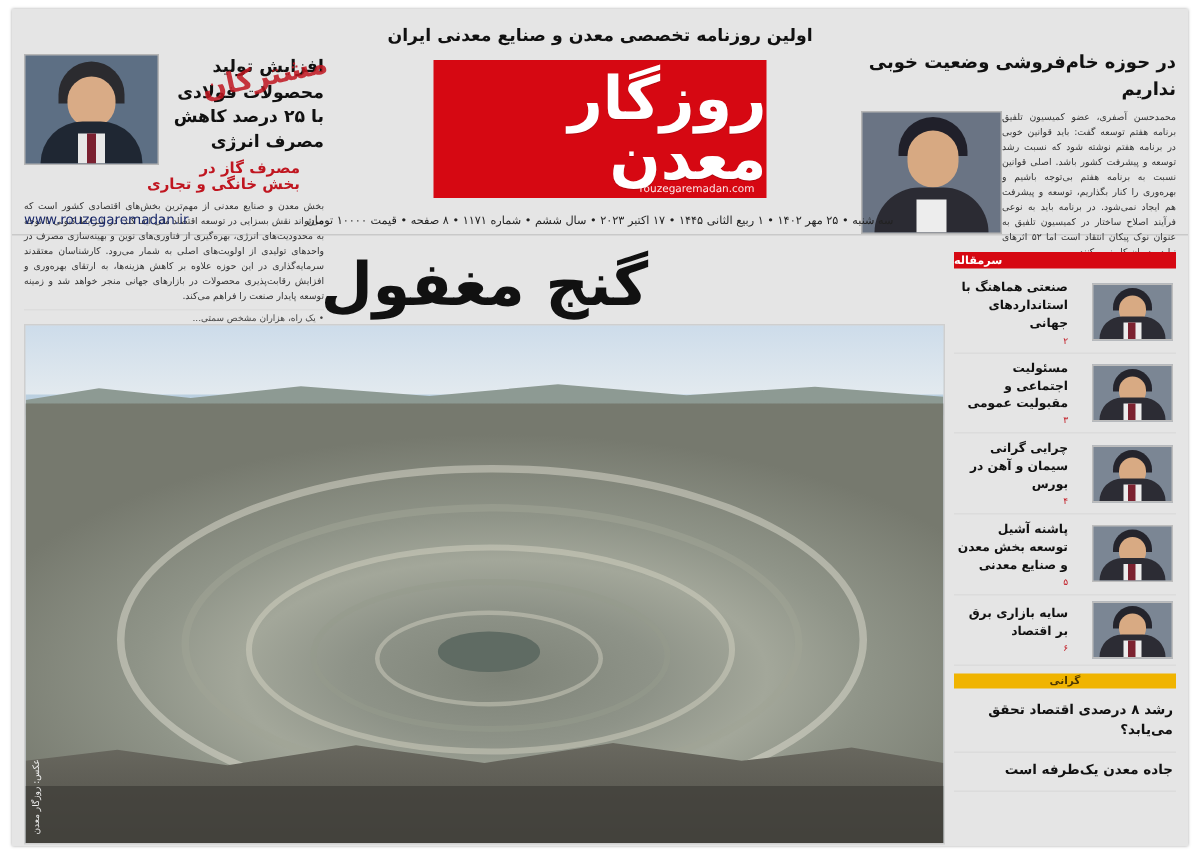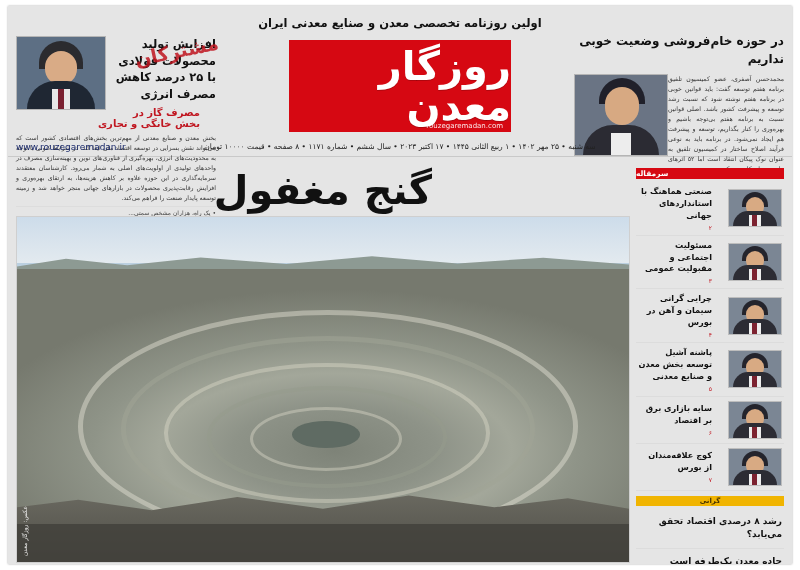--- a/index.html
+++ b/index.html
@@ -304,33 +304,20 @@
           </div>
           <div class="thumb">
             <div class="h"></div>
               <div class="f"></div>
               <div class="b"></div>
               <div class="s"></div>
               <div class="t"></div>
           </div>
         </div>
 
-        <div class="side-item">
-          <div class="side-text">
-            <div class="side-title">کوچ علاقه‌مندان از بورس</div>
-            <div class="side-page">۷</div>
-          </div>
-          <div class="thumb">
-            <div class="h"></div>
-              <div class="f"></div>
-              <div class="b"></div>
-              <div class="s"></div>
-              <div class="t"></div>
-          </div>
-        </div>
 
         <div class="side-head2">گرانی</div>
 
         <div class="side-note">
           <div class="t">رشد ۸ درصدی اقتصاد تحقق می‌یابد؟</div>
         </div>
         <div class="side-note">
           <div class="t">جاده معدن یک‌طرفه است</div>
         </div>
       </div>

